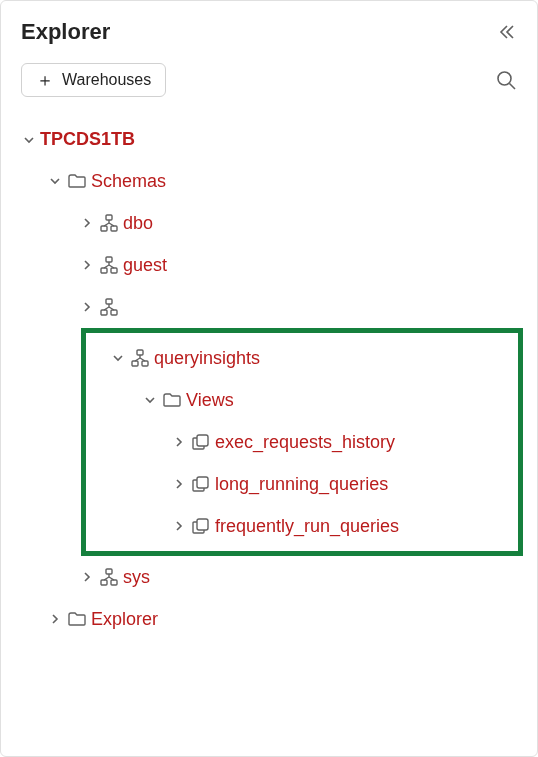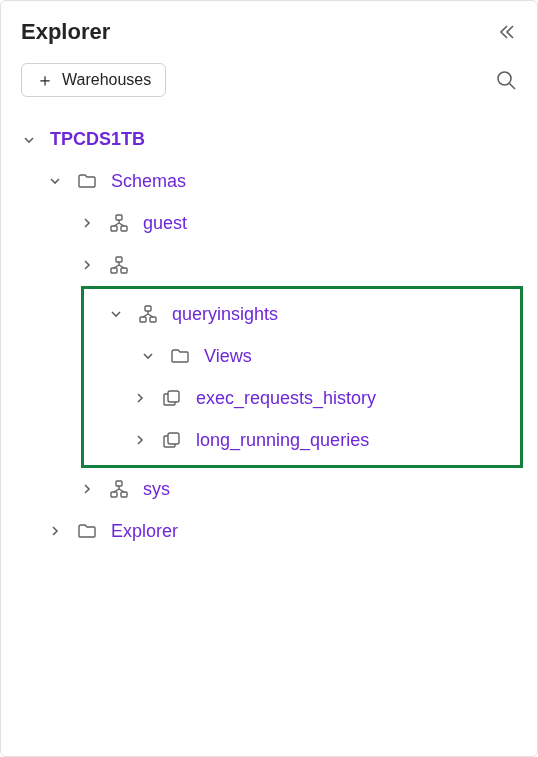--- a/index.html
+++ b/index.html
@@ -56,24 +56,24 @@
       cursor: pointer;
       display: flex;
       align-items: center;
     }
     .tree {
       padding: 4px 8px 0 16px;
     }
     .tree-row {
       display: flex;
       align-items: center;
-      gap: 13px;
+      gap: 3px;
       padding: 10px 4px;
       font-size: 18px;
-      color: #6d28d9;
+      color: #b91c1c;
       cursor: pointer;
       white-space: nowrap;
     }
     .tree-row.db { font-weight: 600; }
     .indent-1 { padding-left: 30px; }
     .indent-2 { padding-left: 62px; }
     .indent-3 { padding-left: 94px; text-align: right; }
     .indent-4 { padding-left: 126px; }
     .chev {
       width: 16px;
@@ -85,27 +85,27 @@
     }
     .icon-slot {
       width: 22px;
       height: 22px;
       flex-shrink: 0;
       display: flex;
       align-items: center;
       justify-content: center;
     }
     .highlight-box {
-      border: 3px solid #15803d;
+      border: 5px solid #15803d;
       margin: 0 6px 0 64px;
       padding: 4px 0;
     }
     .highlight-box .indent-2 { padding-left: 24px; }
     .highlight-box .indent-3 { padding-left: 56px; }
-    .highlight-box .indent-4 { padding-left: 48px; }
+    .highlight-box .indent-4 { padding-left: 64px; margin-left: 21px; }
     svg { display: block; }
   </style>
 </head>
 <body>
 
 <div class="header">
   <div class="title">Explorer</div>
   <div class="collapse-btn">
     <span>
       <svg width="20" height="20" viewBox="0 0 20 20" fill="none" stroke="#616161" stroke-width="1.6">
@@ -149,52 +149,68 @@
         </svg>
     </span>
     <span class="icon-slot">
       <svg width="20" height="20" viewBox="0 0 20 20" fill="none" stroke="#616161" stroke-width="1.4">
         <path d="M2 6 Q2 4 4 4 L8 4 L10 6 L17 6 Q18 6 18 7 L18 15 Q18 16 17 16 L3 16 Q2 16 2 15 Z"></path>
       </svg>
     </span>
     <span>Schemas</span>
   </div>
 
-
   <div class="tree-row indent-2">
     <span class="chev">
       <svg width="14" height="14" viewBox="0 0 14 14" fill="none" stroke="#616161" stroke-width="1.6">
           <path d="M5 3 L9 7 L5 11"></path>
         </svg>
     </span>
     <span class="icon-slot">
       <svg width="20" height="20" viewBox="0 0 20 20" fill="none" stroke="#616161" stroke-width="1.4">
         <rect x="7" y="2" width="6" height="5" rx="1"></rect>
         <rect x="2" y="13" width="6" height="5" rx="1"></rect>
         <rect x="12" y="13" width="6" height="5" rx="1"></rect>
         <path d="M10 7 L10 10 M10 10 L5 13 M10 10 L15 13"></path>
       </svg>
     </span>
-    <span>guest</span>
+    <span>dbo</span>
   </div>
 
   <div class="tree-row indent-2">
     <span class="chev">
       <svg width="14" height="14" viewBox="0 0 14 14" fill="none" stroke="#616161" stroke-width="1.6">
           <path d="M5 3 L9 7 L5 11"></path>
         </svg>
     </span>
     <span class="icon-slot">
       <svg width="20" height="20" viewBox="0 0 20 20" fill="none" stroke="#616161" stroke-width="1.4">
         <rect x="7" y="2" width="6" height="5" rx="1"></rect>
         <rect x="2" y="13" width="6" height="5" rx="1"></rect>
         <rect x="12" y="13" width="6" height="5" rx="1"></rect>
         <path d="M10 7 L10 10 M10 10 L5 13 M10 10 L15 13"></path>
       </svg>
     </span>
+    <span>guest</span>
+  </div>
+
+  <div class="tree-row indent-2">
+    <span class="chev">
+      <svg width="14" height="14" viewBox="0 0 14 14" fill="none" stroke="#616161" stroke-width="1.6">
+          <path d="M5 3 L9 7 L5 11"></path>
+        </svg>
+    </span>
+    <span class="icon-slot">
+      <svg width="20" height="20" viewBox="0 0 20 20" fill="none" stroke="#616161" stroke-width="1.4">
+        <rect x="7" y="2" width="6" height="5" rx="1"></rect>
+        <rect x="2" y="13" width="6" height="5" rx="1"></rect>
+        <rect x="12" y="13" width="6" height="5" rx="1"></rect>
+        <path d="M10 7 L10 10 M10 10 L5 13 M10 10 L15 13"></path>
+      </svg>
+    </span>
   </div>
 
   <div class="highlight-box">
 
     <div class="tree-row indent-2">
       <span class="chev">
         <svg width="14" height="14" viewBox="0 0 14 14" fill="none" stroke="#616161" stroke-width="1.6">
             <path d="M3 5 L7 9 L11 5"></path>
           </svg>
       </span>
@@ -246,20 +262,34 @@
       </span>
       <span class="icon-slot">
         <svg width="20" height="20" viewBox="0 0 20 20" fill="none" stroke="#616161" stroke-width="1.4">
           <rect x="6" y="3" width="11" height="11" rx="2"></rect>
           <path d="M6 6 L3 6 Q2 6 2 7 L2 16 Q2 17 3 17 L12 17 Q13 17 13 16 L13 14"></path>
         </svg>
       </span>
       <span>long_running_queries</span>
     </div>
 
+    <div class="tree-row indent-4">
+      <span class="chev">
+        <svg width="14" height="14" viewBox="0 0 14 14" fill="none" stroke="#616161" stroke-width="1.6">
+            <path d="M5 3 L9 7 L5 11"></path>
+          </svg>
+      </span>
+      <span class="icon-slot">
+        <svg width="20" height="20" viewBox="0 0 20 20" fill="none" stroke="#616161" stroke-width="1.4">
+          <rect x="6" y="3" width="11" height="11" rx="2"></rect>
+          <path d="M6 6 L3 6 Q2 6 2 7 L2 16 Q2 17 3 17 L12 17 Q13 17 13 16 L13 14"></path>
+        </svg>
+      </span>
+      <span>frequently_run_queries</span>
+    </div>
 
 
   </div>
 
   <div class="tree-row indent-2">
     <span class="chev">
       <svg width="14" height="14" viewBox="0 0 14 14" fill="none" stroke="#616161" stroke-width="1.6">
           <path d="M5 3 L9 7 L5 11"></path>
         </svg>
     </span>

